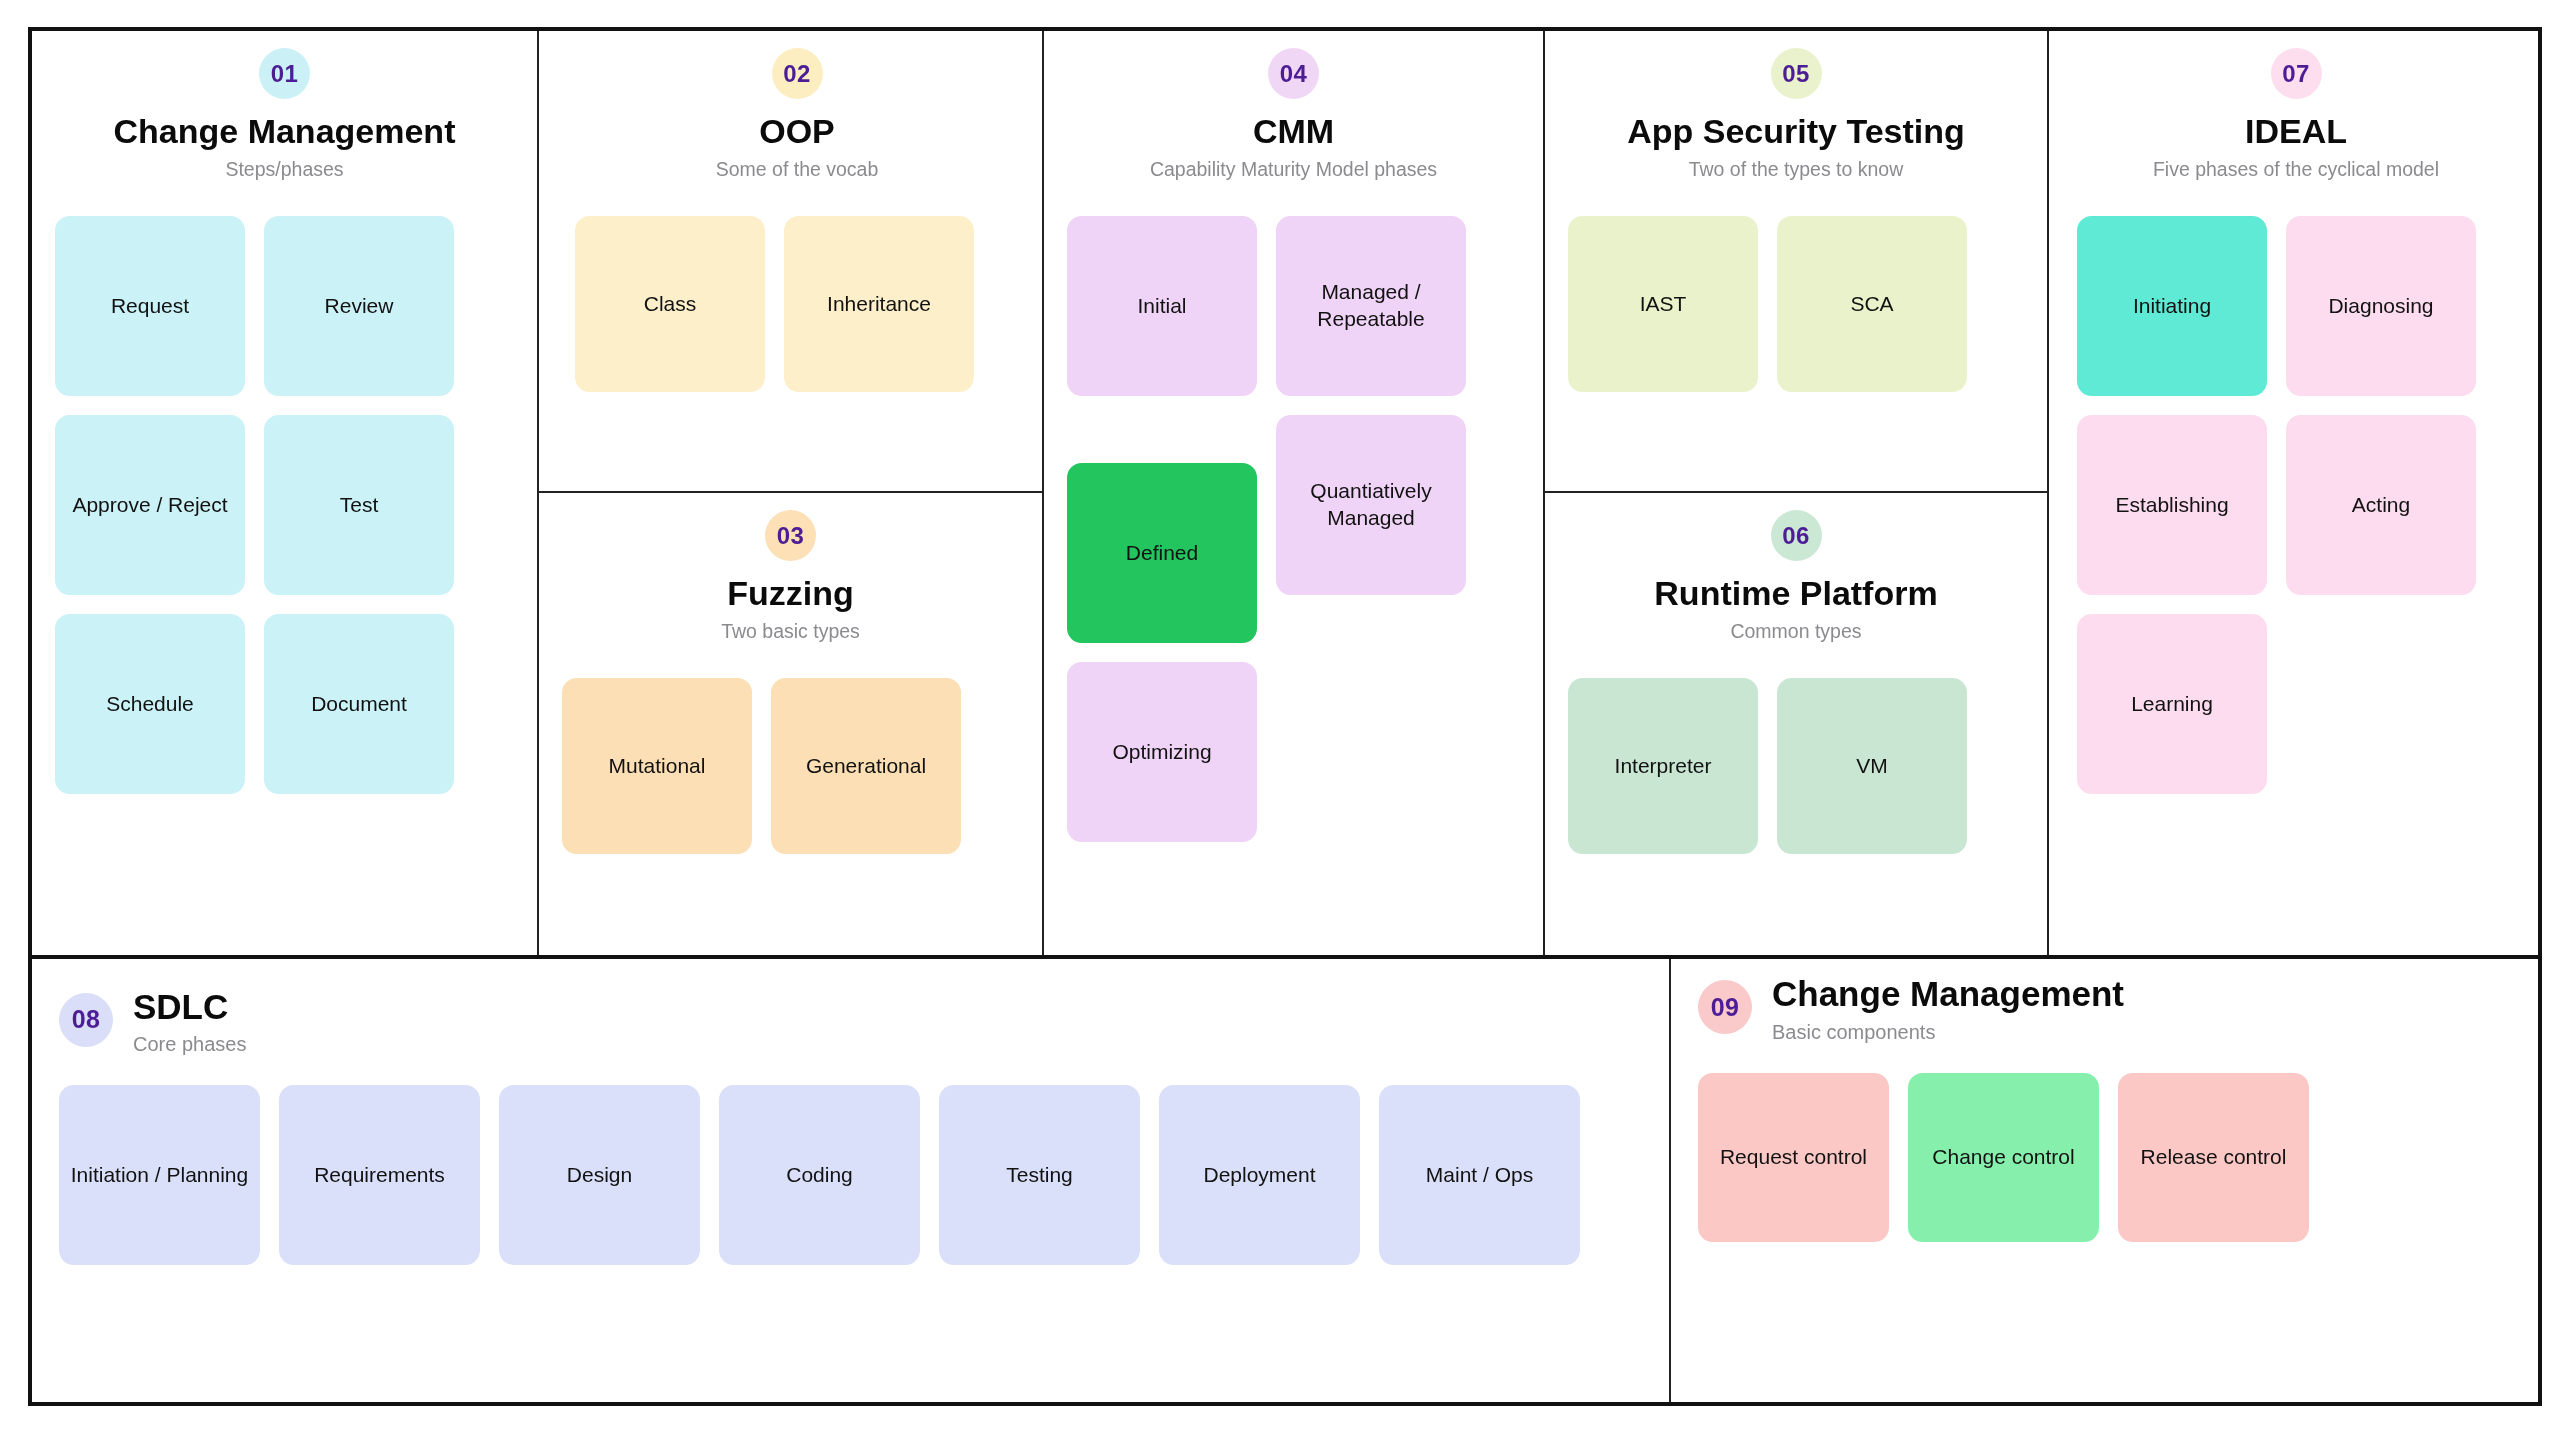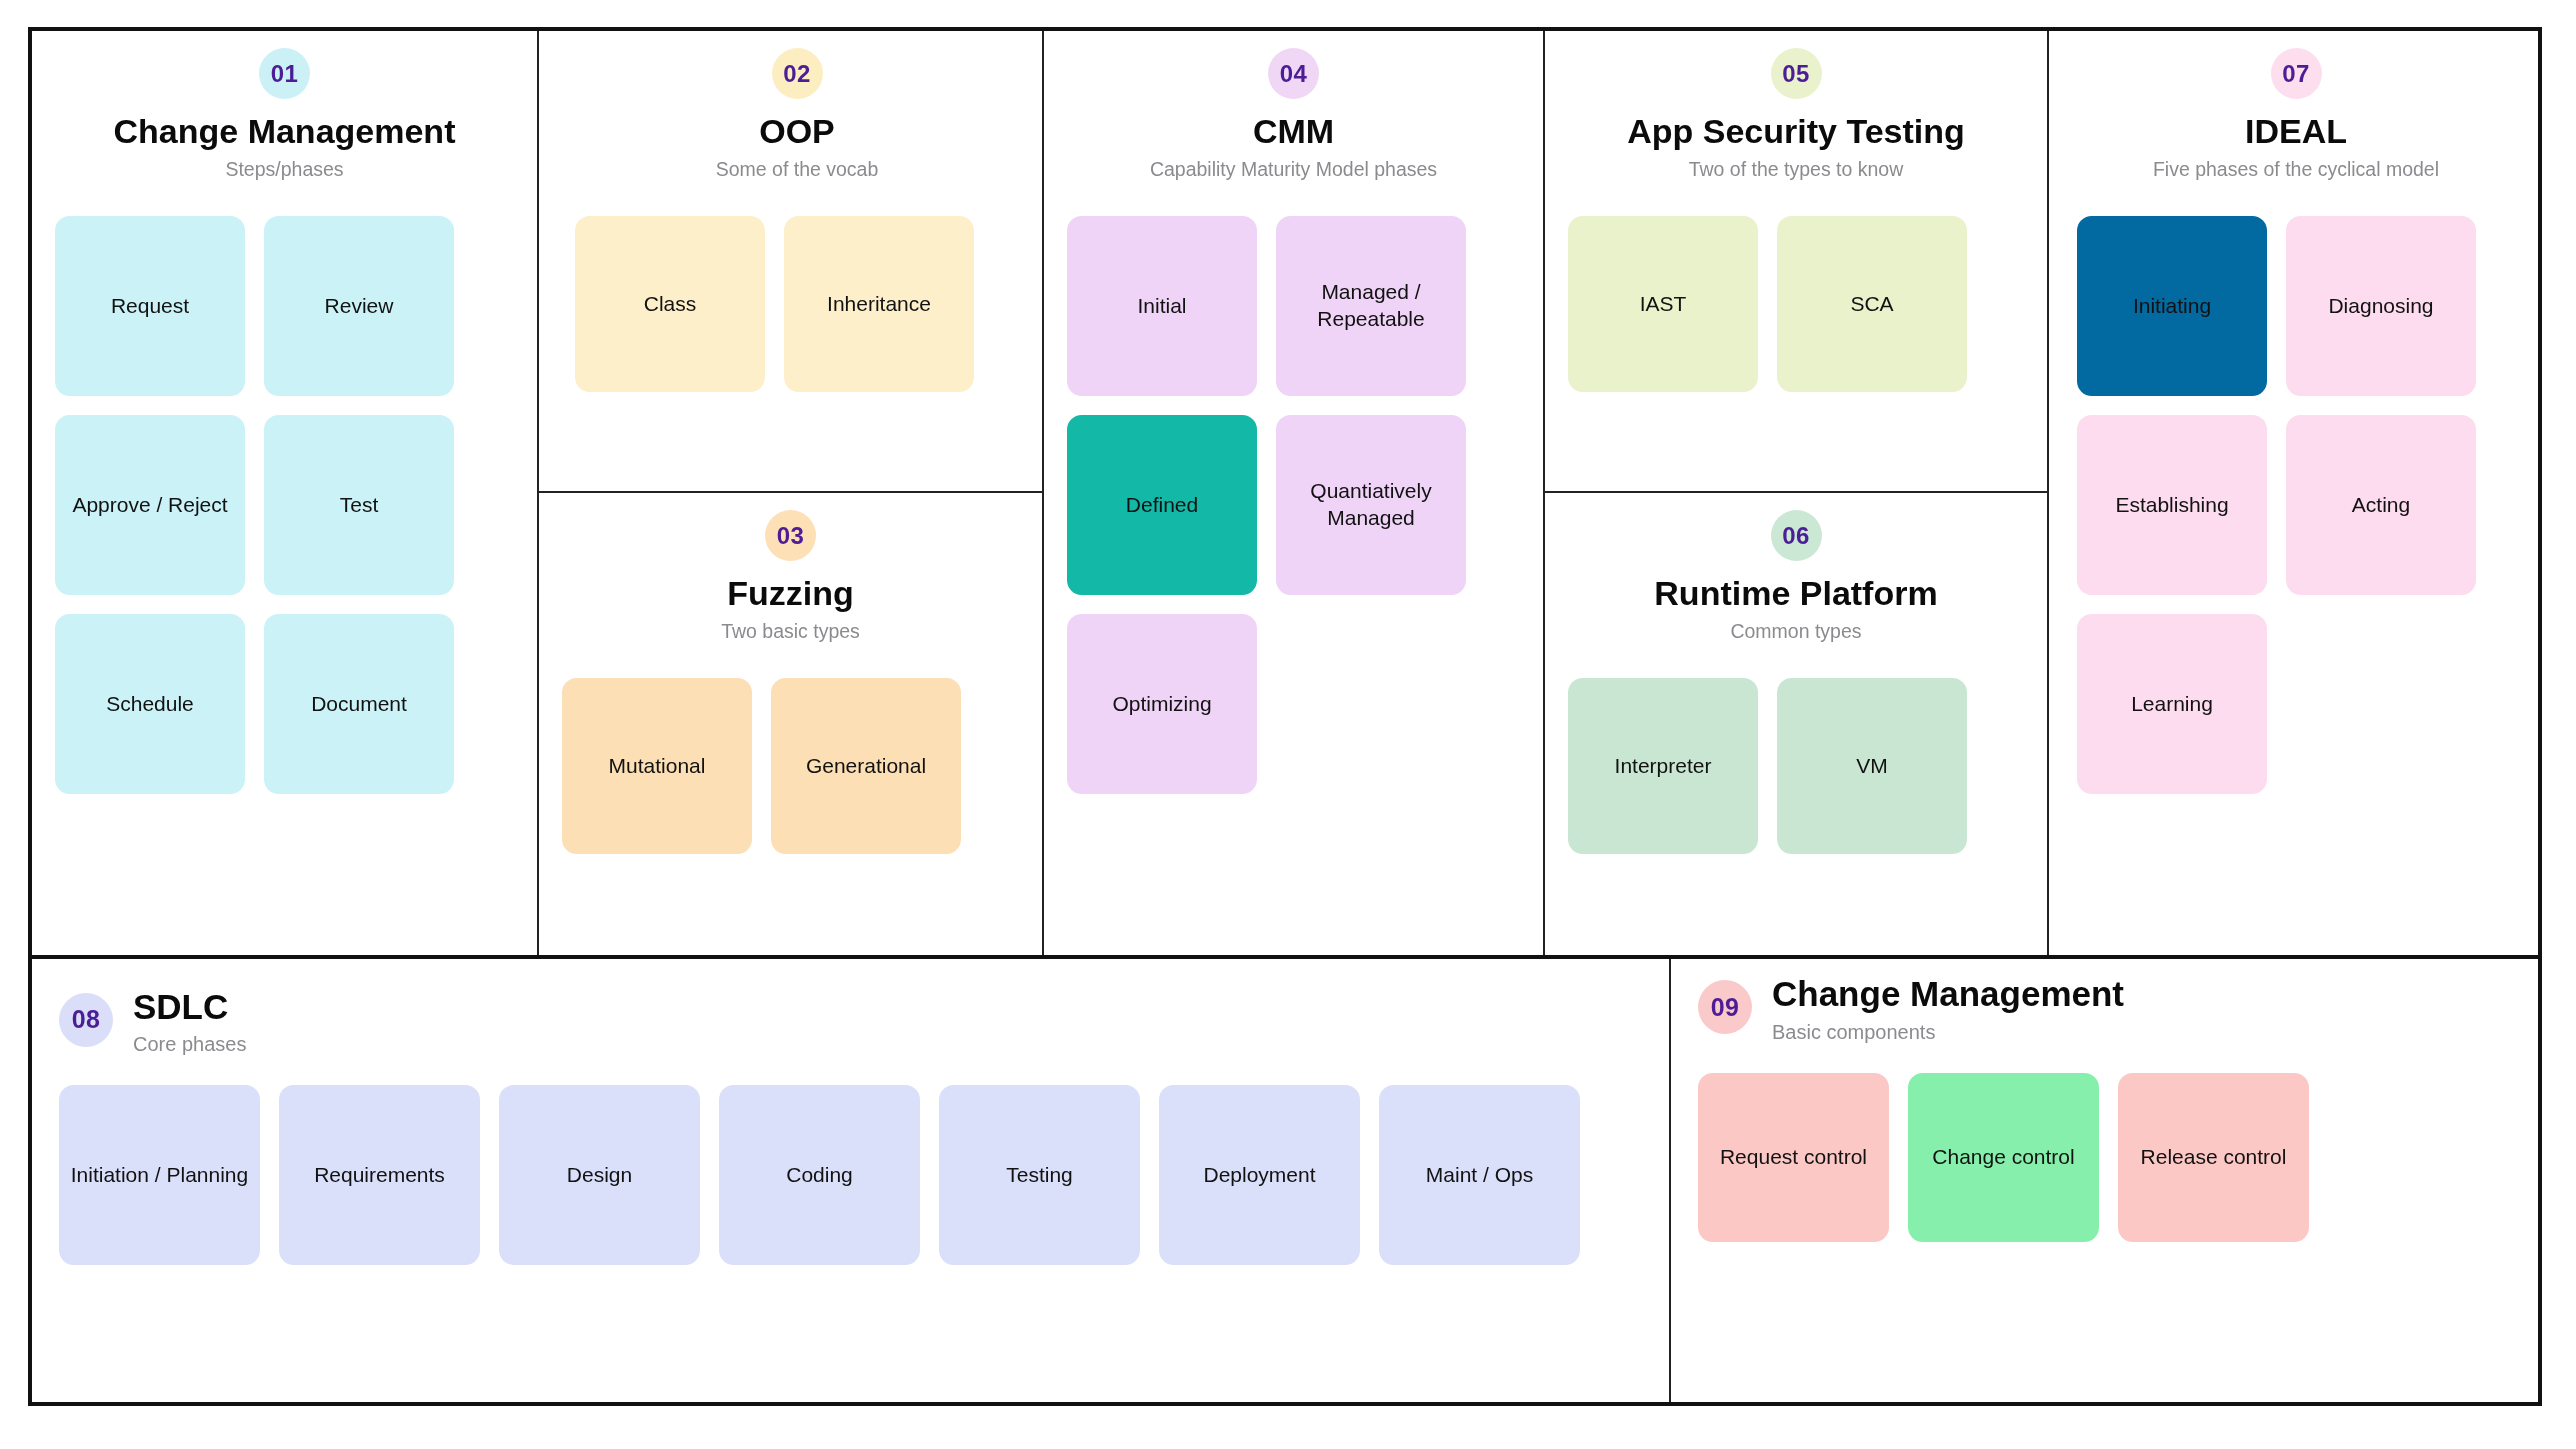--- a/index.html
+++ b/index.html
@@ -97,21 +97,21 @@
     <div class="col" style="flex:0 0 501px;">
       <div class="panel" style="flex:1 1 auto;">
         <div class="phead">
           <div class="badge" style="background: rgb(240, 215, 245);">04</div>
           <div class="ptitle">CMM</div>
           <div class="psub">Capability Maturity Model phases</div>
         </div>
         <div class="tiles tiles-2">
           <div class="tile" style="background: rgb(240, 212, 247);">Initial</div>
           <div class="tile" style="background: rgb(240, 212, 247);">Managed / Repeatable</div>
-          <div class="tile" style="background: #14b8a6;">Defined</div>
+          <div class="tile" style="background: #22c55e; margin-top: 48px;">Defined</div>
           <div class="tile" style="background: rgb(240, 212, 247);">Quantiatively Managed</div>
           <div class="tile" style="background: rgb(240, 212, 247);">Optimizing</div>
         </div>
       </div>
     </div>
 
     <div class="col" style="flex:0 0 504px;">
       <div class="panel" style="flex:0 0 460px;">
         <div class="phead">
           <div class="badge" style="background: rgb(233, 242, 204);">05</div>
@@ -137,21 +137,21 @@
     </div>
 
     <div class="col" style="flex:1 1 auto;">
       <div class="panel" style="flex:1 1 auto;padding-left:28px;">
         <div class="phead">
           <div class="badge" style="background: rgb(252, 222, 239);">07</div>
           <div class="ptitle">IDEAL</div>
           <div class="psub">Five phases of the cyclical model</div>
         </div>
         <div class="tiles tiles-2">
-          <div class="tile" style="background: #0369a1;">Initiating</div>
+          <div class="tile" style="background: #5eead4;">Initiating</div>
           <div class="tile" style="background: rgb(252, 220, 238);">Diagnosing</div>
           <div class="tile" style="background: rgb(252, 220, 238);">Establishing</div>
           <div class="tile" style="background: rgb(252, 220, 238);">Acting</div>
           <div class="tile" style="background: rgb(252, 220, 238);">Learning</div>
         </div>
       </div>
     </div>
 
   </div>
 

